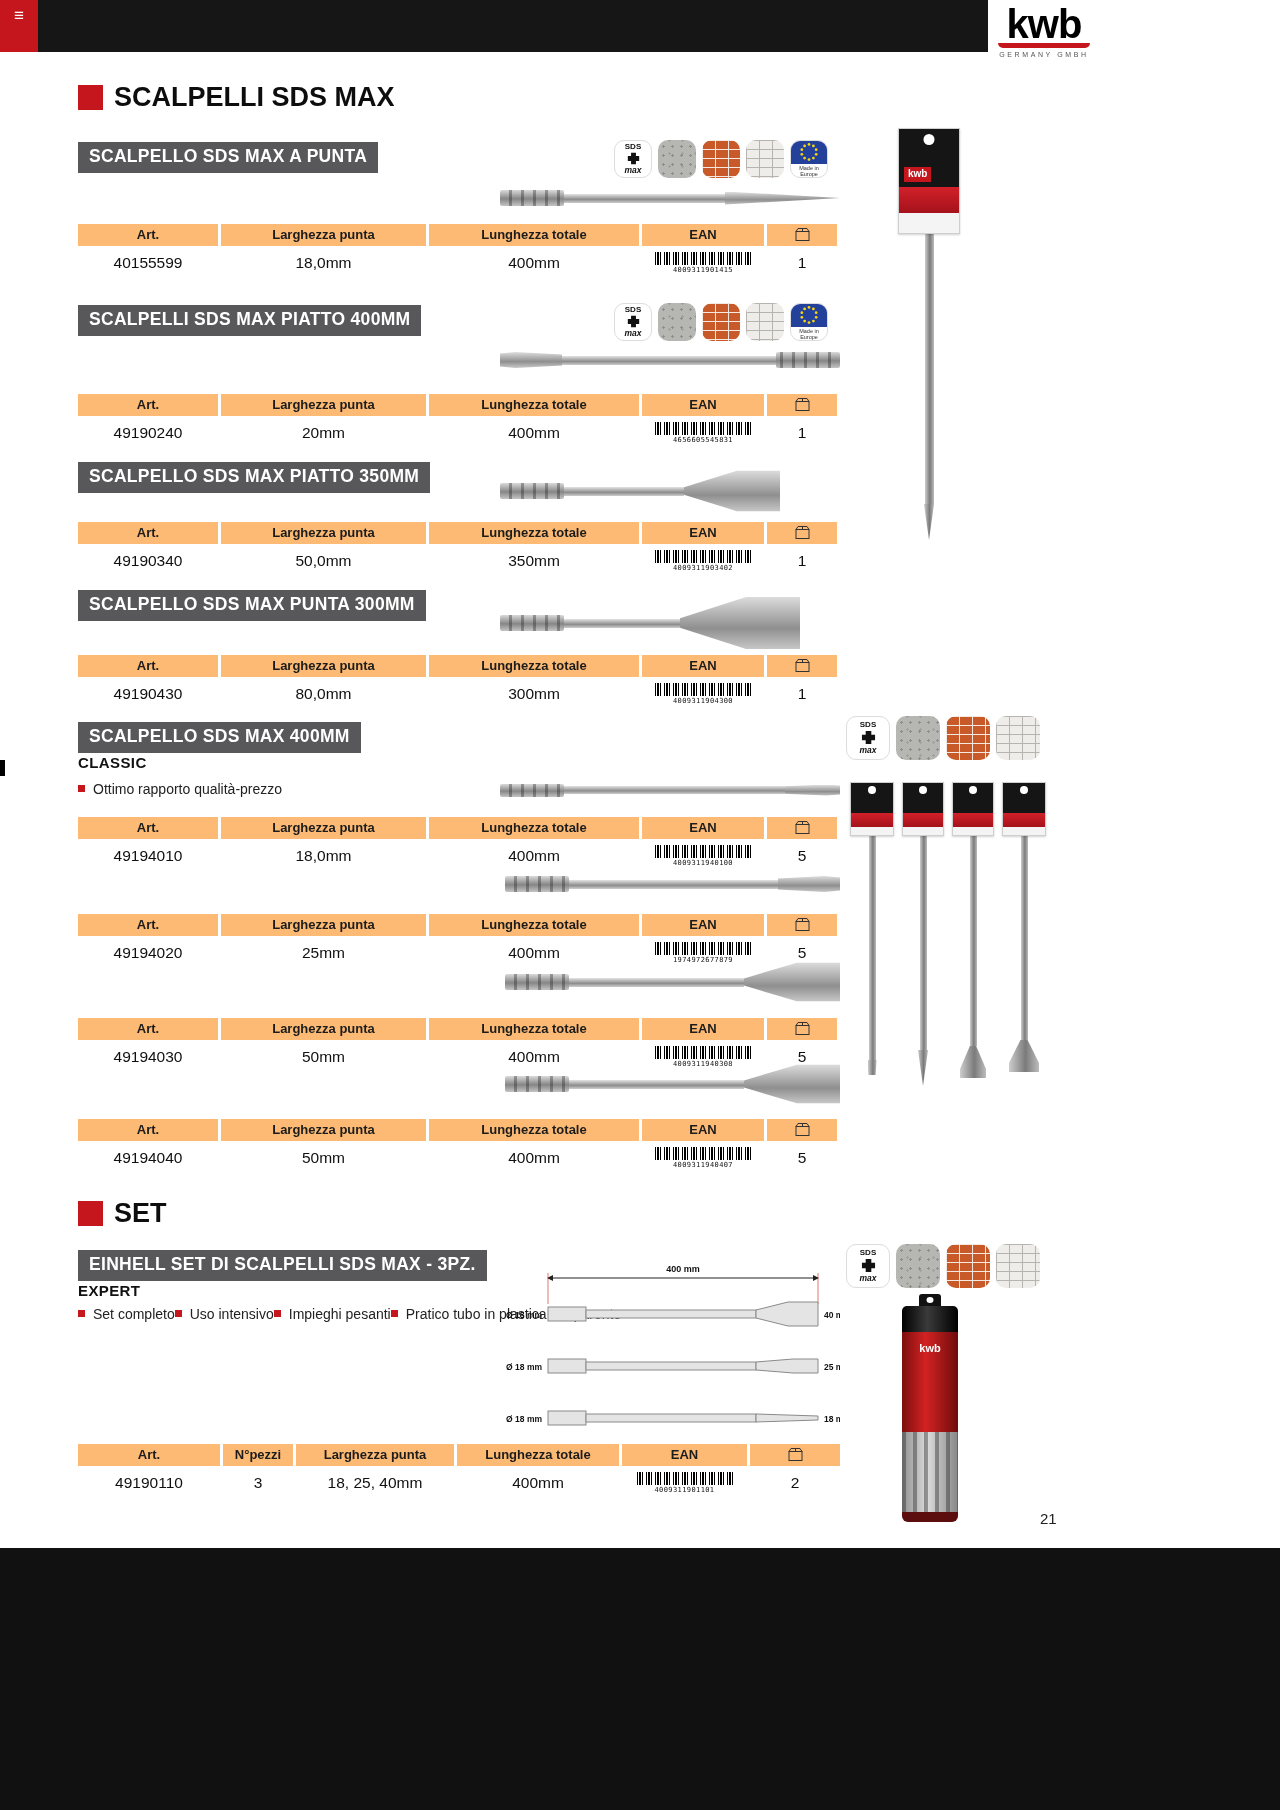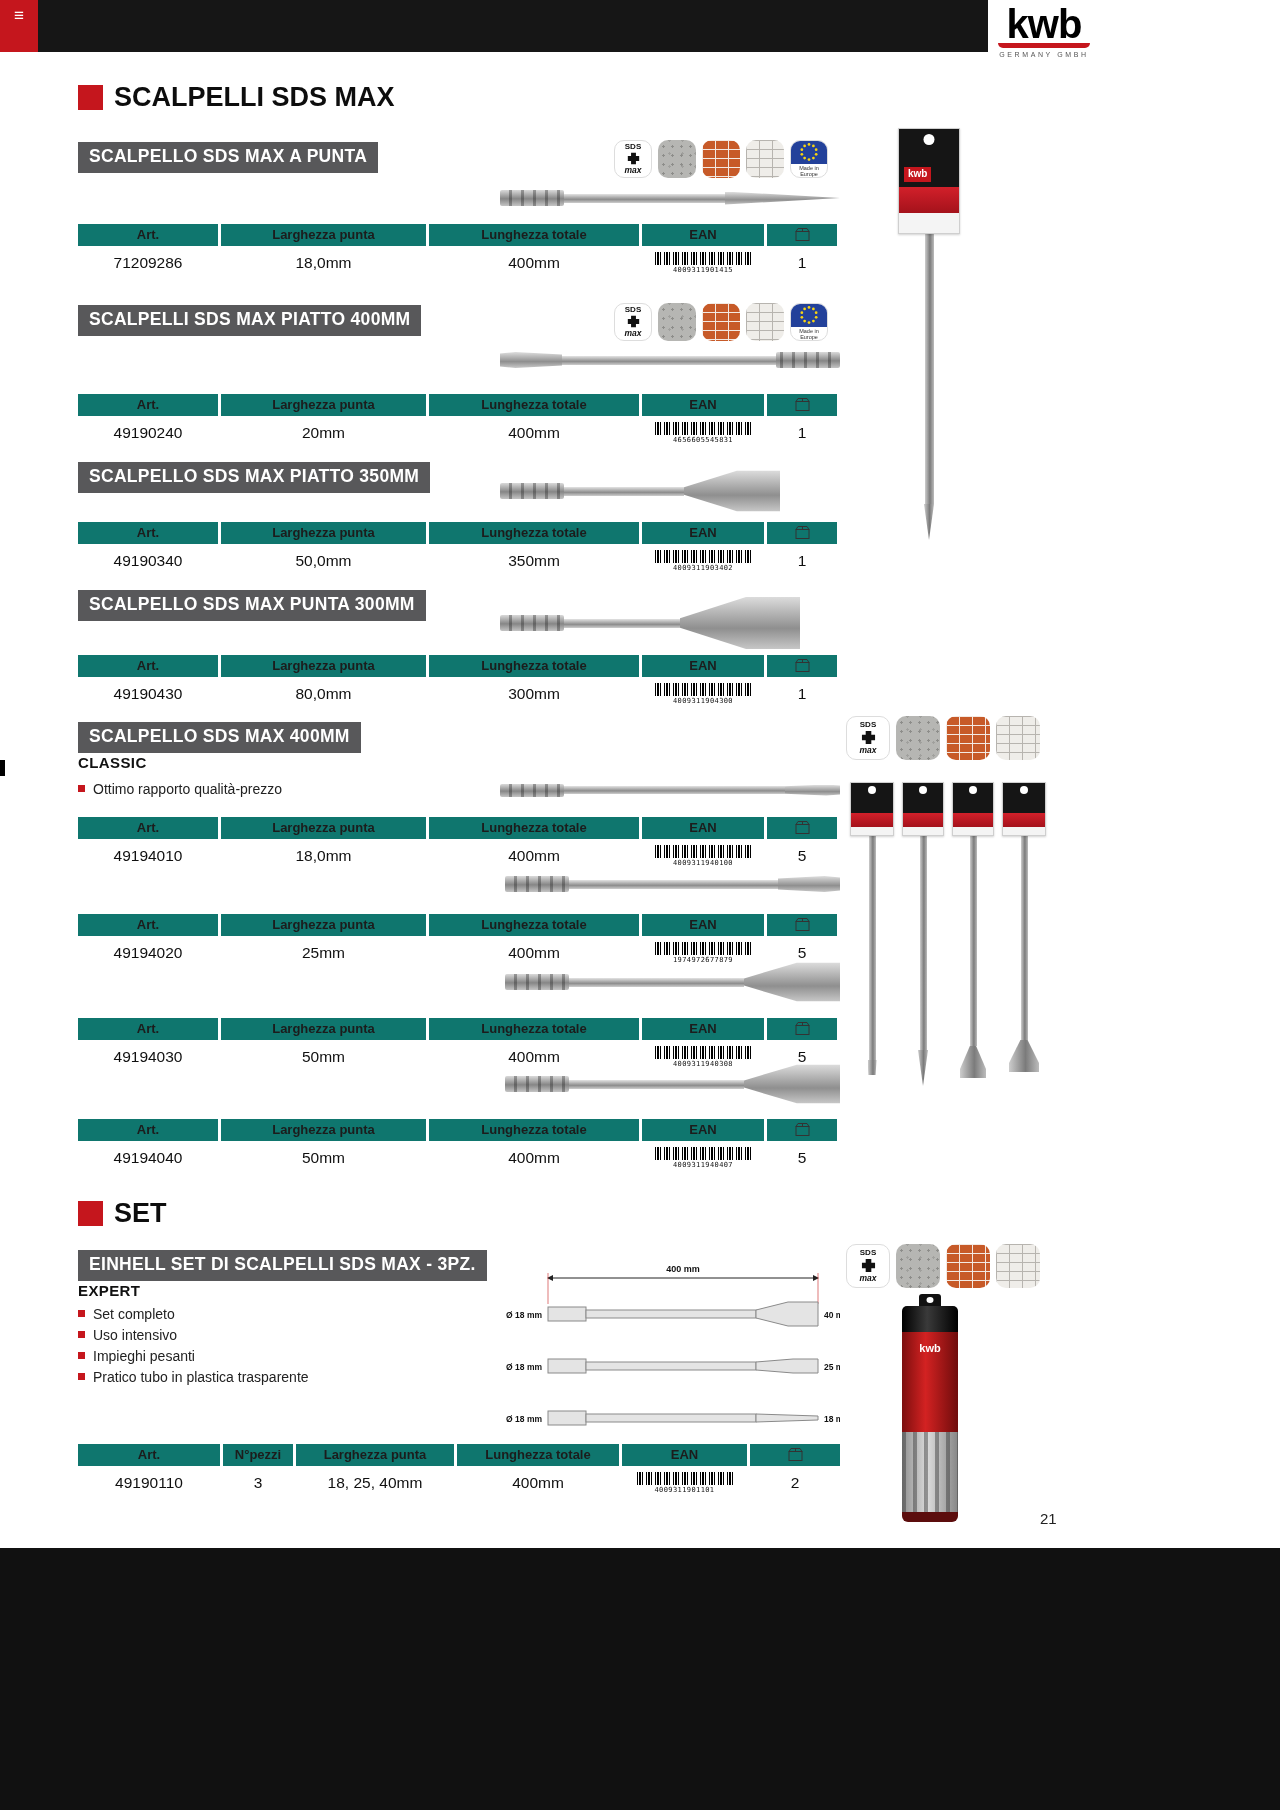--- a/index.html
+++ b/index.html
@@ -16,29 +16,29 @@
   .logo .sub { font-size:7px; letter-spacing:2.6px; color:#555; }
 
   
   .h1 { display:flex; gap:11px; align-items:center; }
   .h1 .sq { width:25px; height:25px; background:#c5161d; }
   .h1 .txt { font-size:27px; font-weight:bold; color:#0d0d0d; }
   .secbar { background:#58585a; color:#fff; font-weight:bold; font-size:17.5px; padding:4px 11px 6px; letter-spacing:.3px; white-space:nowrap; }
   .sublabel { font-size:15px; font-weight:bold; letter-spacing:.4px; color:#111; }
 
   
-  .bullets { display:flex; flex-direction:column; gap:5px; }
+  .bullets { display:flex; flex-direction:row; }
   .bullet { display:flex; align-items:flex-start; gap:8px; font-size:14px; color:#222; }
   .bullet .bsq { flex:0 0 auto; width:7px; height:7px; background:#c5161d; margin-top:4px; }
 
   
   .table5, .table6 { display:grid; column-gap:3px; row-gap:2px; }
   .table5 { grid-template-columns:140px 205px 210px 122px 70px; }
   .table6 { grid-template-columns:142px 70px 158px 162px 125px 90px; }
-  .th { background:#0f766e; text-align:center; font-weight:bold; font-size:13px; height:22px; line-height:22px; color:#1c1c1c; }
+  .th { background:#fdba74; text-align:center; font-weight:bold; font-size:13px; height:22px; line-height:22px; color:#1c1c1c; }
   .td { background:#fff; text-align:center; font-size:15.5px; height:30px; display:flex; align-items:center; justify-content:center; color:#101010; }
   .ean { display:flex; flex-direction:column; align-items:center; }
   .bars { width:96px; height:13px;
     background:repeating-linear-gradient(90deg,#000 0 1px,#fff 1px 2px,#000 2px 4px,#fff 4px 5px,#000 5px 6px,#fff 6px 9px); }
   .eannum { font-size:7px; letter-spacing:.4px; font-family:"DejaVu Sans Mono", monospace; margin-top:1px; color:#111; }
   .boxicon { display:block; margin:4px auto 0; }
 
   
   .badges { display:flex; gap:6px; }
   .badge { width:38px; height:38px; position:relative; overflow:hidden; flex:0 0 auto;border-radius:10px; }
@@ -166,21 +166,21 @@
     <div class="th">Lunghezza totale</div>
     <div class="th">EAN</div>
     <div class="th">
         <svg class="boxicon" width="15" height="13" viewBox="0 0 15 13">
           <g fill="none" stroke="#333" stroke-width="1">
             <rect x="1" y="3.5" width="13" height="9"></rect>
             <path d="M1 3.5 L3 .5 H12 L14 3.5 M7.5 3.5 V.5"></path>
           </g>
         </svg>
       </div>
-    <div class="td">71209286</div>
+    <div class="td">40155599</div>
     <div class="td">18,0mm</div>
     <div class="td">400mm</div>
     <div class="td">
         <div class="ean">
           <div class="bars"></div>
           <div class="eannum">4009311901415</div>
         </div>
       </div>
     <div class="td">1</div>
   </div>

